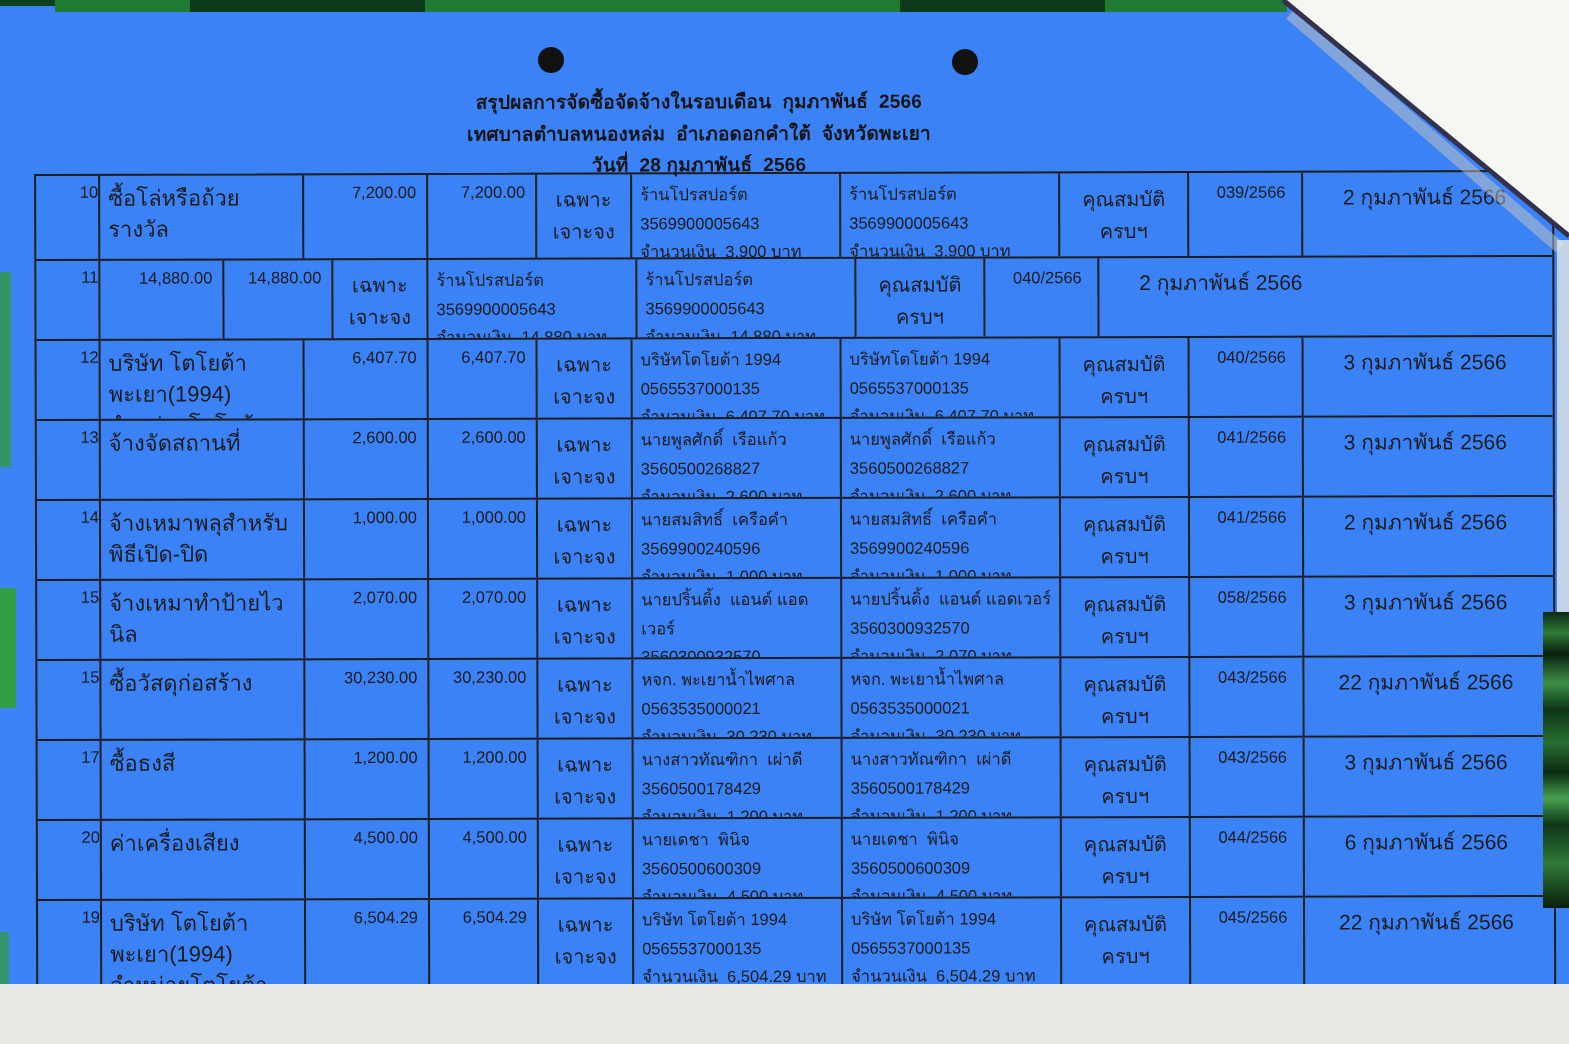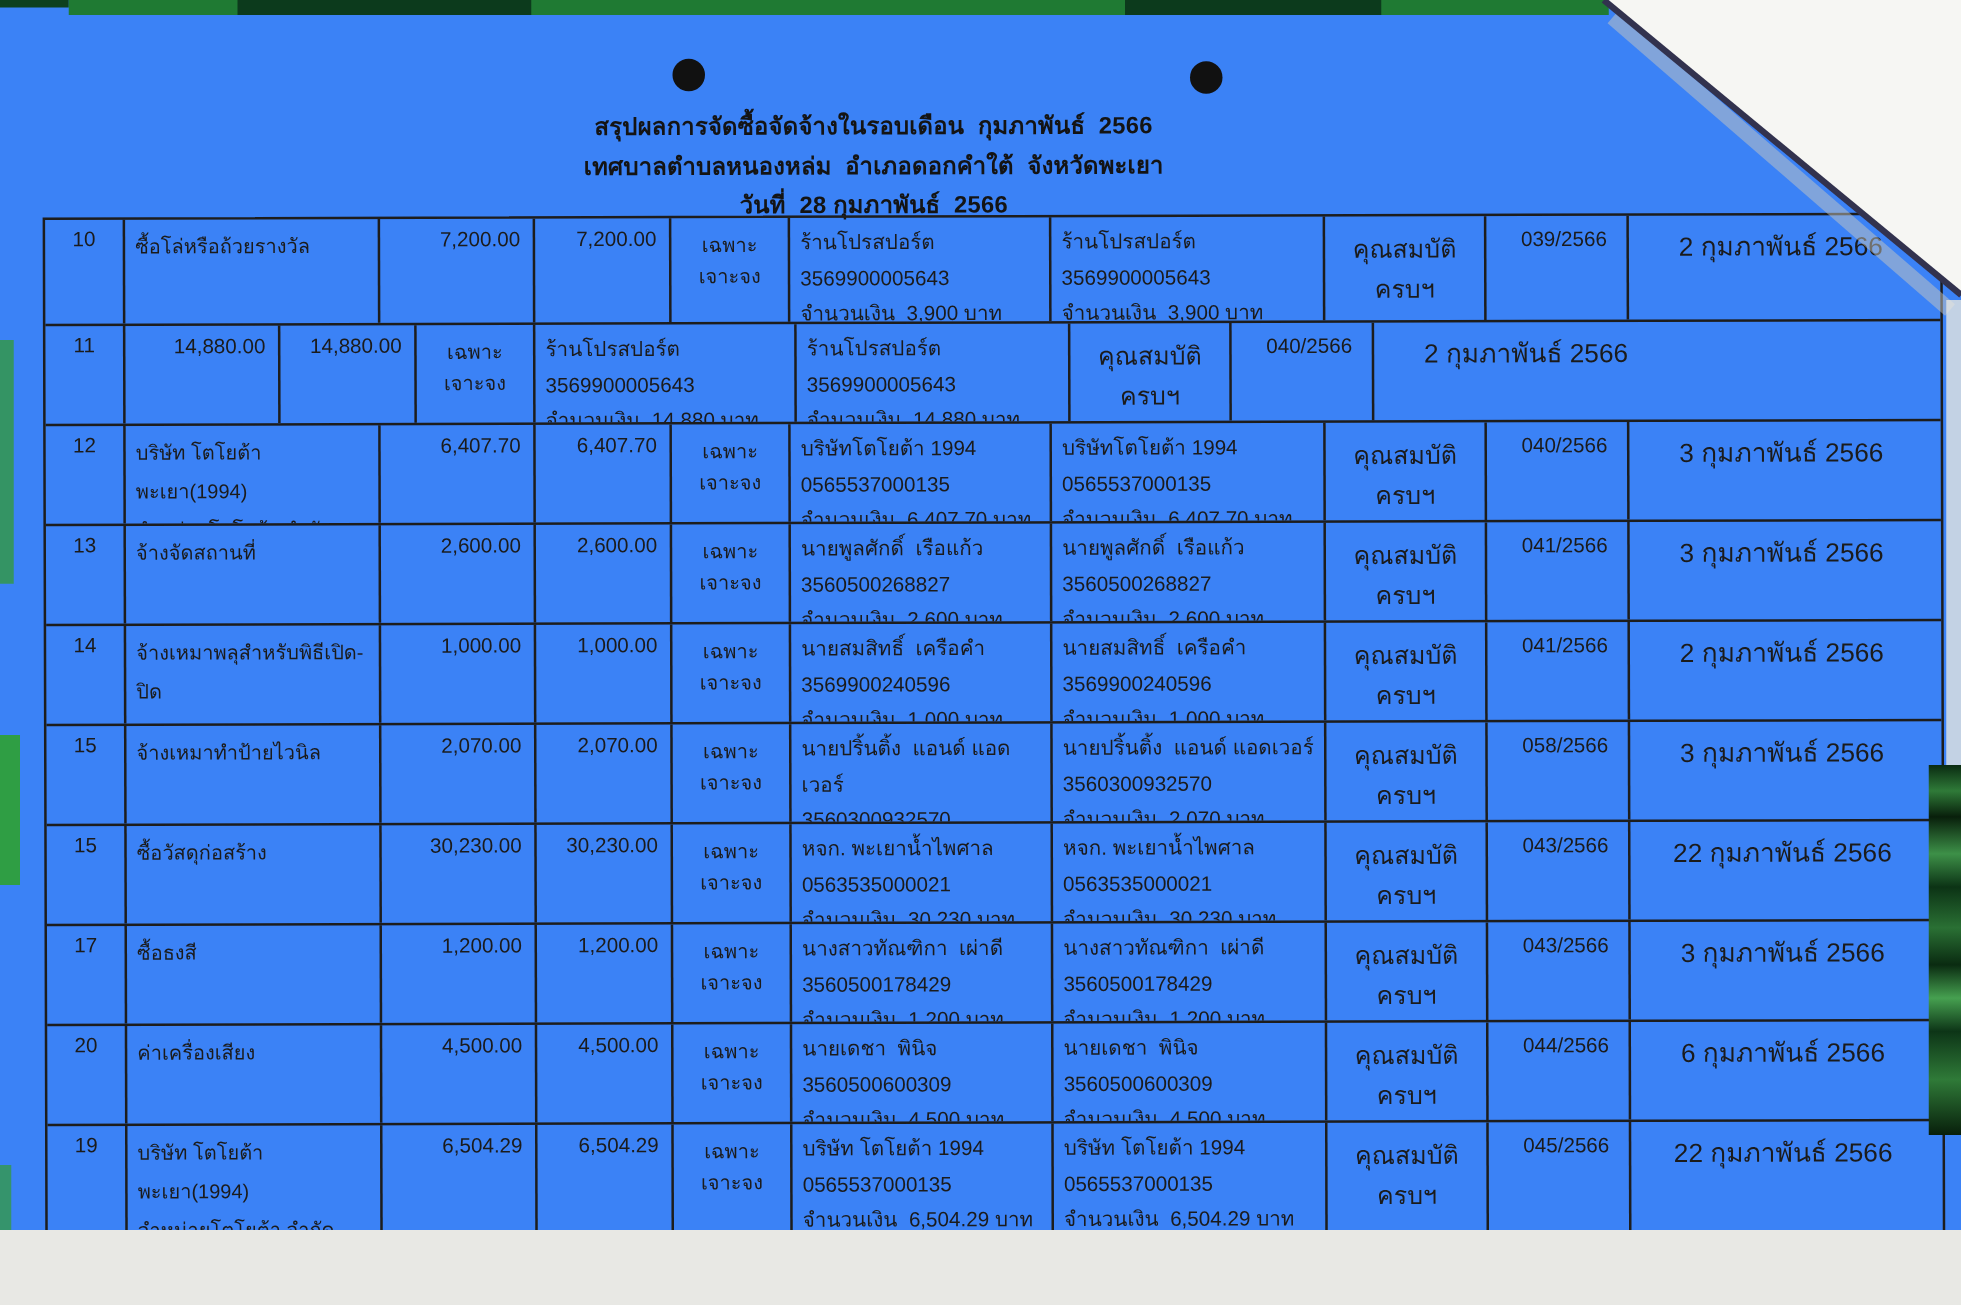--- a/index.html
+++ b/index.html
@@ -16,25 +16,25 @@
   
   .ptable{
     position:absolute;left:35px;top:172px;width:1520px;
     border:2px solid #1d1d1d;background:transparent;box-sizing:border-box;
   }
   .row{display:flex;border-bottom:2px solid #1d1d1d;box-sizing:border-box;height:80px;}
   .row:first-child{height:85px;}
   .row:last-child{height:110px;border-bottom:none;}
   .cell{border-right:2px solid #1d1d1d;box-sizing:border-box;overflow:hidden;white-space:pre-wrap;font-size:16.5px;}
   .cell:last-child{border-right:none;}
-  .c1{width:64px;text-align:center;padding-top:7px;}
-  .c2{width:204px;padding:7px 6px 0 8px;line-height:31px;font-size:16px;}
+  .c1{width:64px;text-align:right;padding-top:7px;}
+  .c2{width:204px;padding:7px 6px 0 8px;line-height:31px;font-size:22px;}
   .c3{width:124px;text-align:right;padding:8px 10px 0 0;}
   .c4{width:109px;text-align:right;padding:8px 10px 0 0;}
-  .c5{width:95px;text-align:center;padding-top:9px;font-size:16px;}
+  .c5{width:95px;text-align:center;padding-top:9px;font-size:20px;}
   .c6{width:209px;padding:6px 4px 0 8px;}
   .c7{width:219px;padding:6px 4px 0 8px;}
   .c8{width:129px;text-align:center;padding-top:10px;font-size:20px;}
   .c9{width:114px;text-align:center;padding-top:10px;padding-left:12px;}
   .c10{width:243px;text-align:center;padding-top:8px;font-size:21px;}
   .vendor .line{line-height:28.5px;}
   .c2 .line{line-height:31px;}
 </style>
 </head>
 <body>

